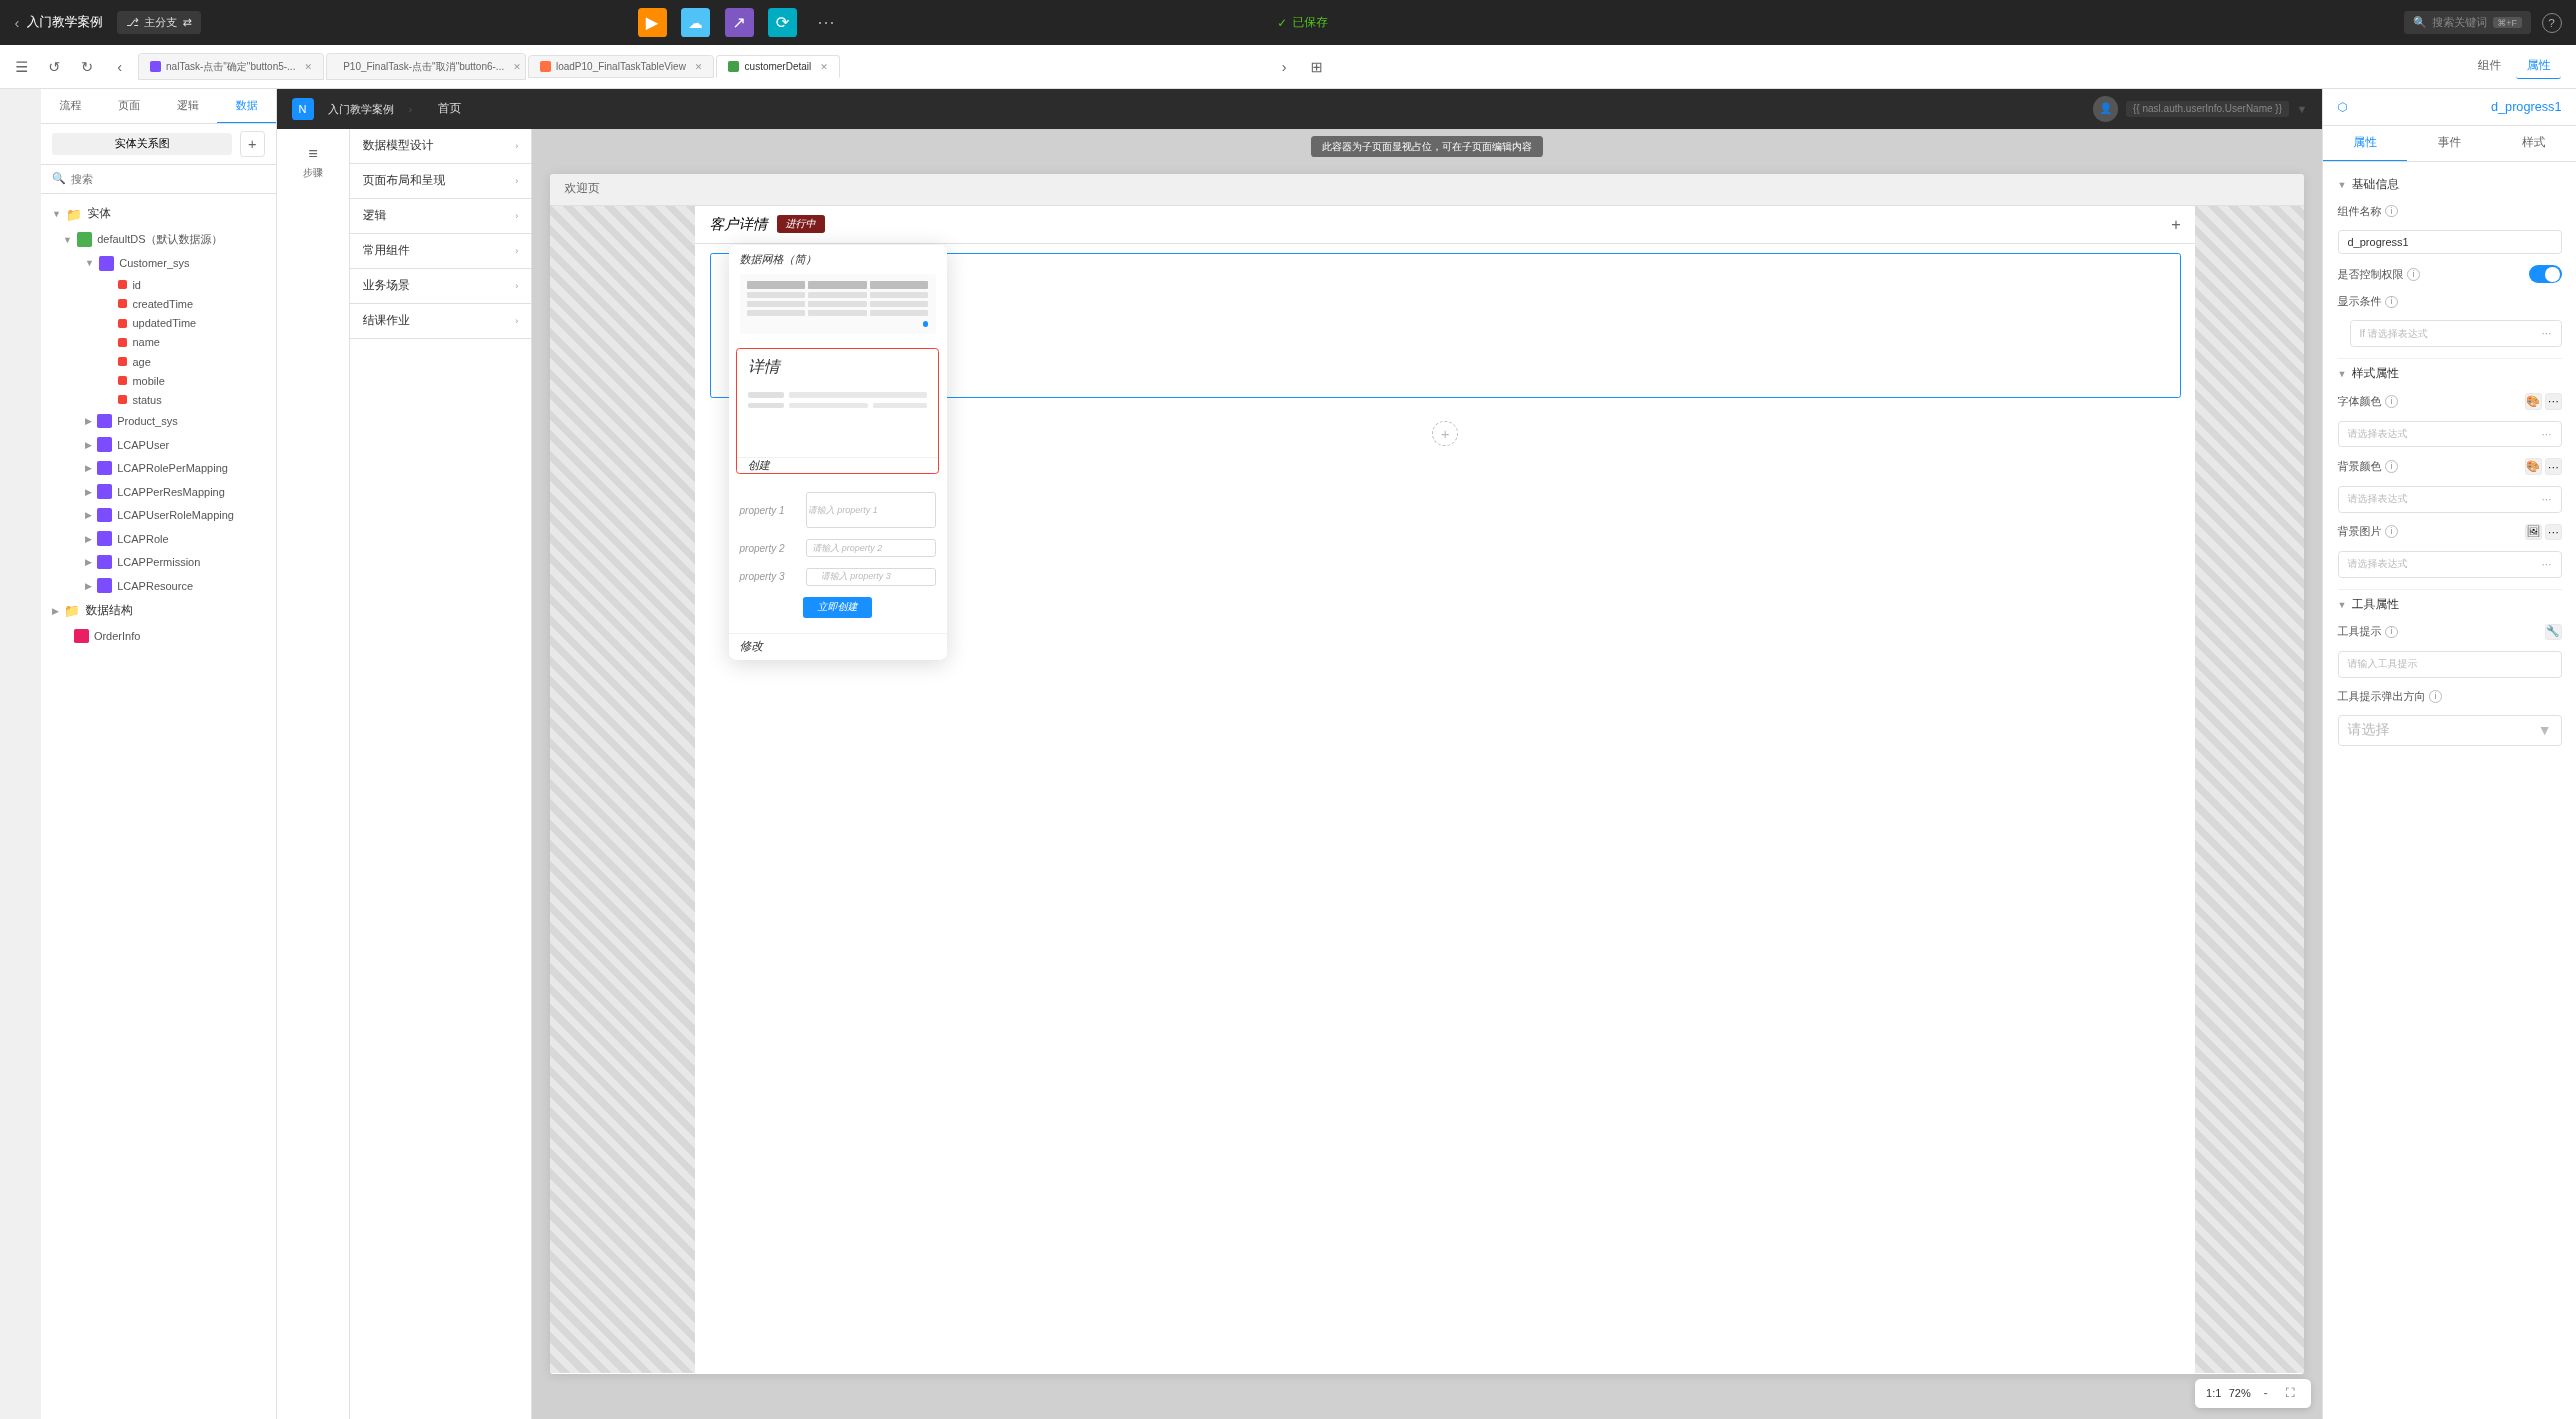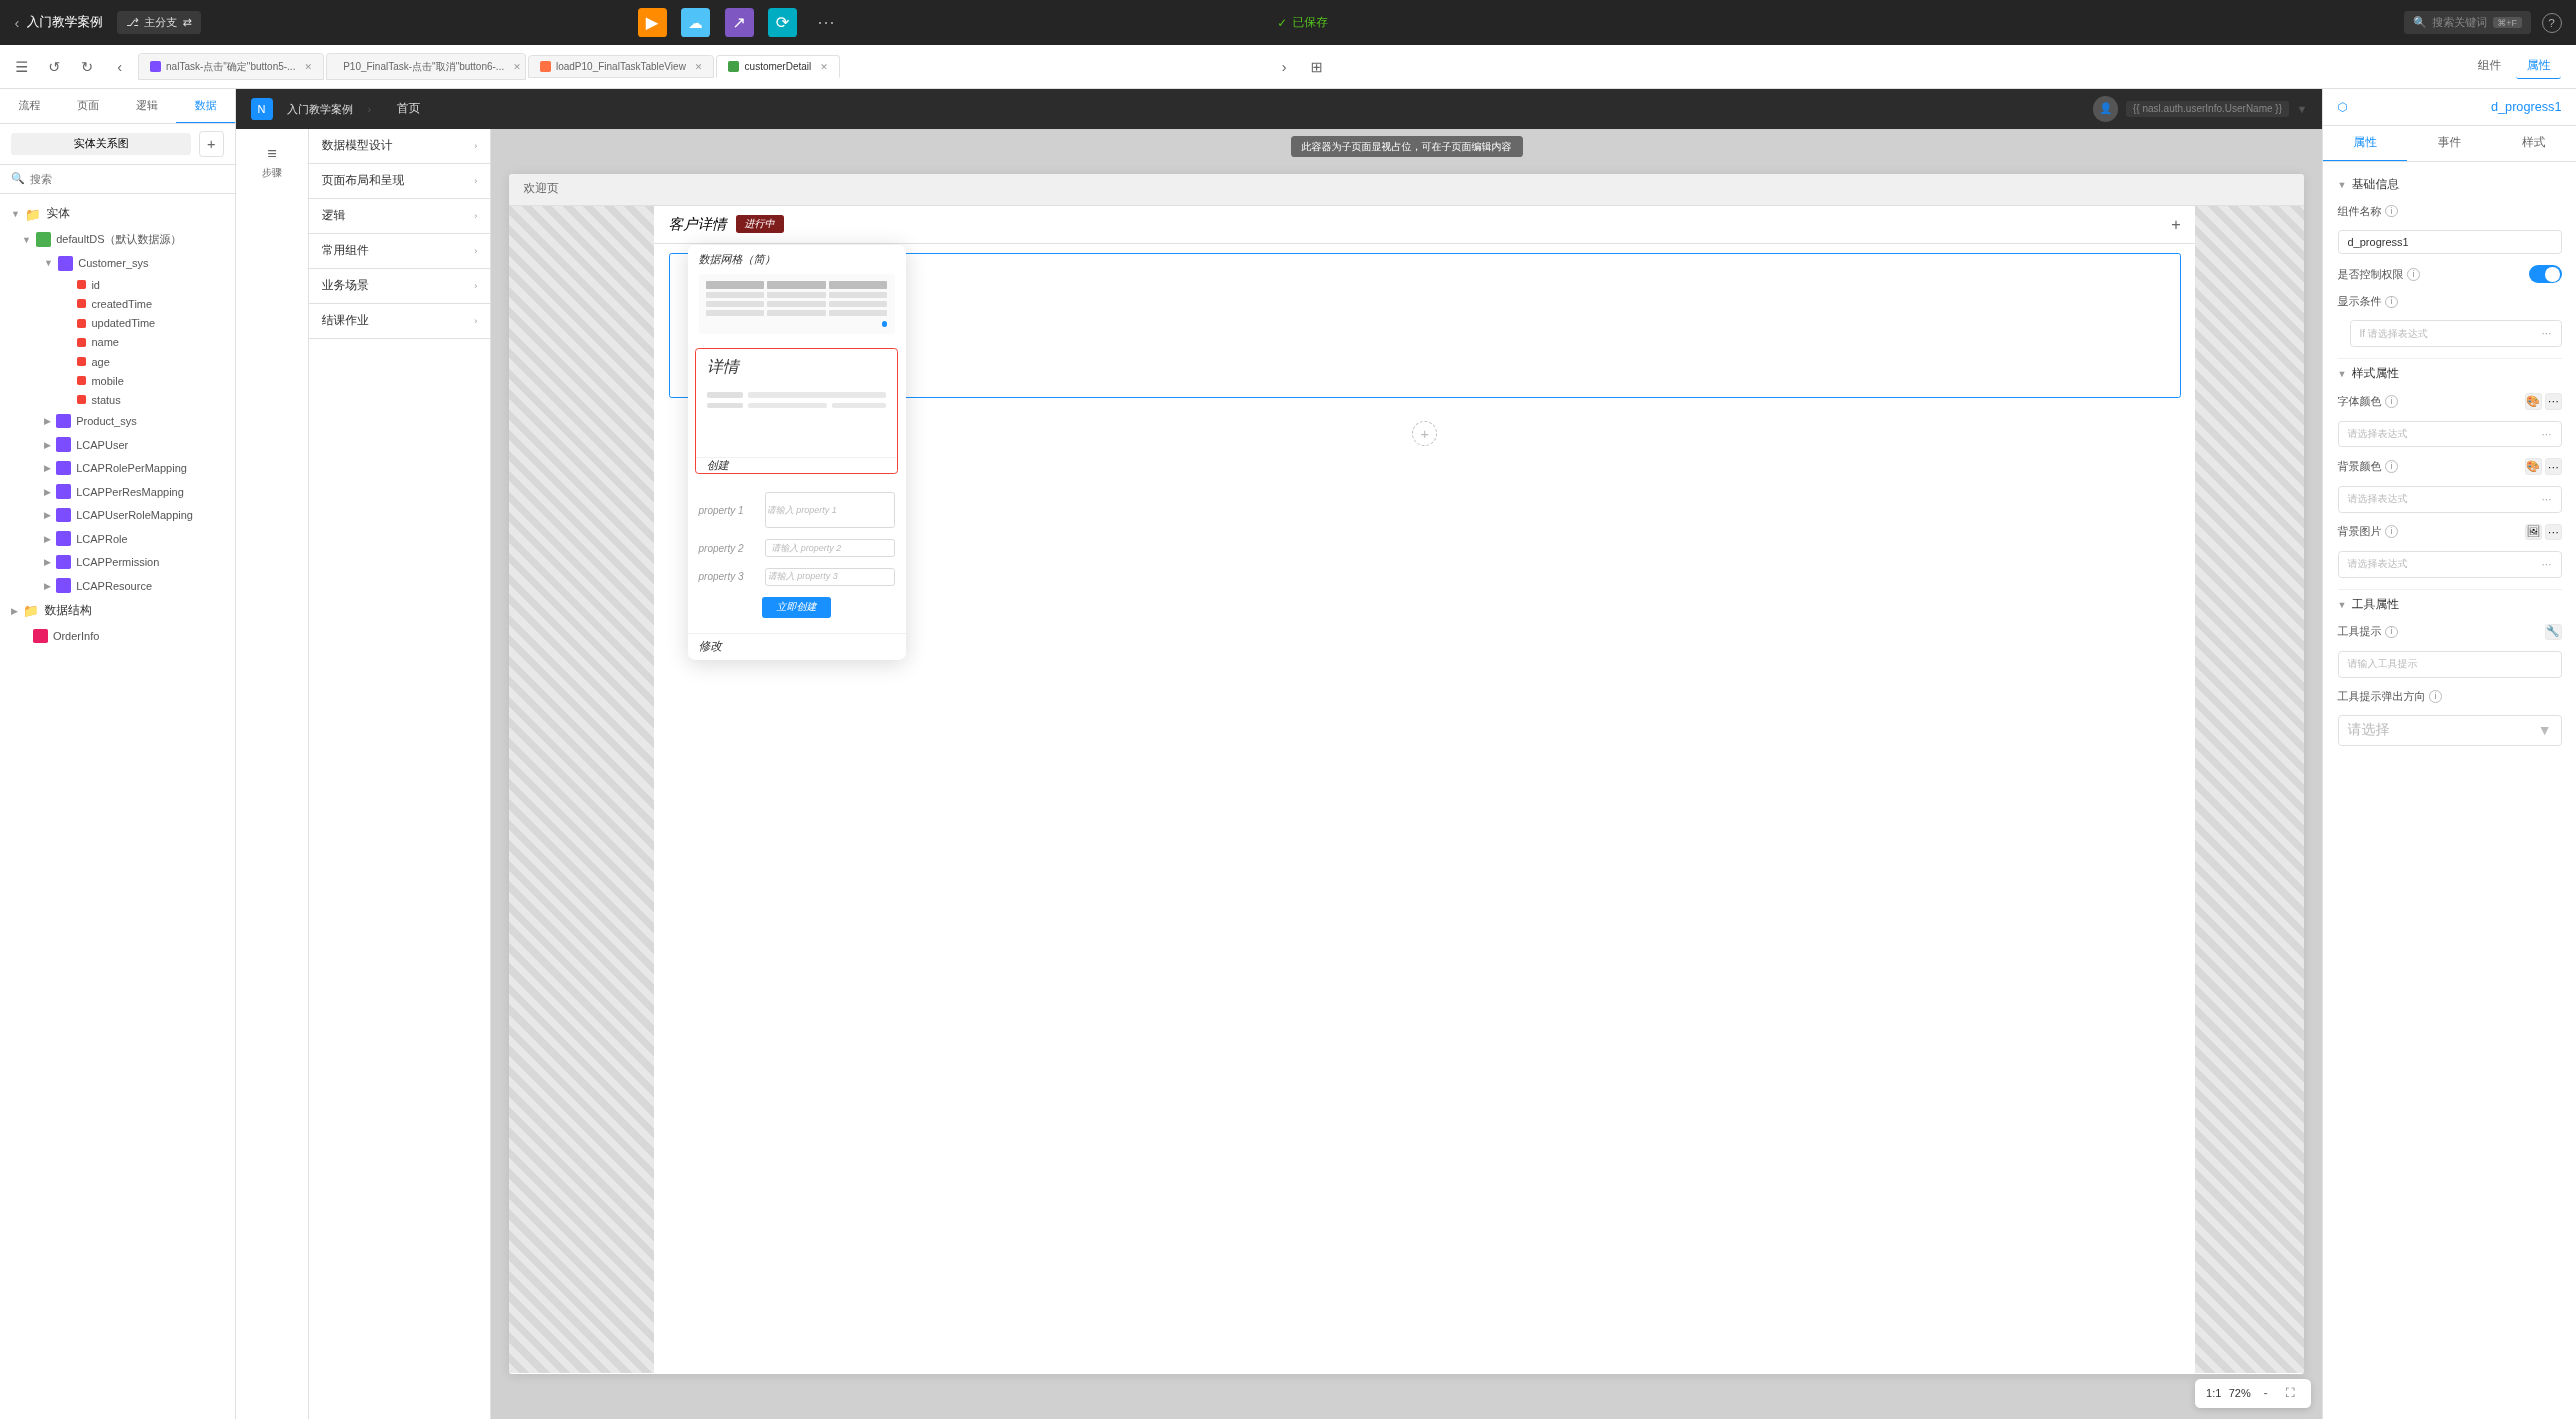--- a/index.html
+++ b/index.html
@@ -31,21 +31,21 @@
     .tab-item.active { background: #fff; border-bottom-color: #fff; color: #333; font-weight: 500; }
     .tab-item .tab-close { color: #999; font-size: 9px; margin-left: 3.6px; }
     .tab-item .tab-icon { width: 11px; height: 11px; border-radius: 1.8px; }
     .tab-icon-page { background: #7c4dff; }
     .tab-icon-load { background: #ff7043; }
     .tab-icon-customer { background: #43a047; }
     .rpanel-tab { padding: 3.6px 11px; font-size: 11.8px; cursor: pointer; color: #666; border-radius: 3.6px; }
     .rpanel-tab.active { color: #1890ff; border-bottom: 1.8px solid #1890ff; }
 
     
-    .main-layout { display: flex; height: calc(100vh - 89px); }
+    .main-layout { display: flex; height: calc(100vh - 89px); margin-left: 41px; }
 
     
     .left-sidebar { width: 236px; background: #fff; border-right: 0.9px solid #e0e0e0; display: flex; flex-direction: column; }
     .sidebar-tabs { display: flex; border-bottom: 0.9px solid #e0e0e0; }
     .sidebar-tab { flex: 1; text-align: center; padding: 9px 0; font-size: 11px; cursor: pointer; color: #666; }
     .sidebar-tab.active { color: #1890ff; border-bottom: 1.8px solid #1890ff; }
     .sidebar-entity-map { display: flex; align-items: center; justify-content: space-between; padding: 7.3px 11px; border-bottom: 0.9px solid #e0e0e0; font-size: 11px; }
     .entity-map-btn { background: #f0f0f0; border: none; border-radius: 3.6px; padding: 3.6px 9px; cursor: pointer; font-size: 11px; flex: 1; text-align: center; }
     .add-btn { width: 25.4px; height: 25.4px; display: flex; align-items: center; justify-content: center; border: 0.9px solid #e0e0e0; border-radius: 3.6px; cursor: pointer; font-size: 14.5px; color: #666; margin-left: 7.3px; }
     .search-input { display: flex; align-items: center; gap: 5.4px; padding: 7.3px 11px; border-bottom: 0.9px solid #e0e0e0; }
@@ -452,21 +452,21 @@
                         </div>
                       </div>
                       <div style="display:flex;align-items:center;gap:7.3px;padding:3.6px 0;margin-bottom:3.6px;">
                         <span style="font-size:10px;color:#999;width:59px;">property 2</span>
                         <div style="flex:1;height:18px;border:0.9px solid #d9d9d9;border-radius:2.7px;display:flex;align-items:center;padding:0 5.4px;">
                           <span style="font-size:9px;color:#bbb;">请输入 property 2</span>
                         </div>
                       </div>
                       <div style="display:flex;align-items:center;gap:7.3px;padding:3.6px 0;margin-bottom:7.3px;">
                         <span style="font-size:10px;color:#999;width:59px;">property 3</span>
-                        <div style="flex:1;height:18px;border:0.9px solid #d9d9d9;border-radius:2.7px;display:flex;align-items:center;padding:0 2px;">
+                        <div style="flex:1;height:18px;border:0.9px solid #d9d9d9;border-radius:2.7px;display:flex;align-items:center;padding:0 14px;">
                           <span style="font-size:9px;color:#bbb;">请输入 property 3</span>
                         </div>
                       </div>
                       <div style="display:flex;justify-content:center;margin-bottom:7.3px;">
                         <div style="background:#1890ff;color:#fff;font-size:10px;padding:3.6px 14.5px;border-radius:2.7px;cursor:pointer;">立即创建</div>
                       </div>
                     </div>
 
                     <div style="padding:5.4px 11px;font-size:11.8px;color:#333;border-top:0.9px solid #f0f0f0;">修改</div>
                   </div>

